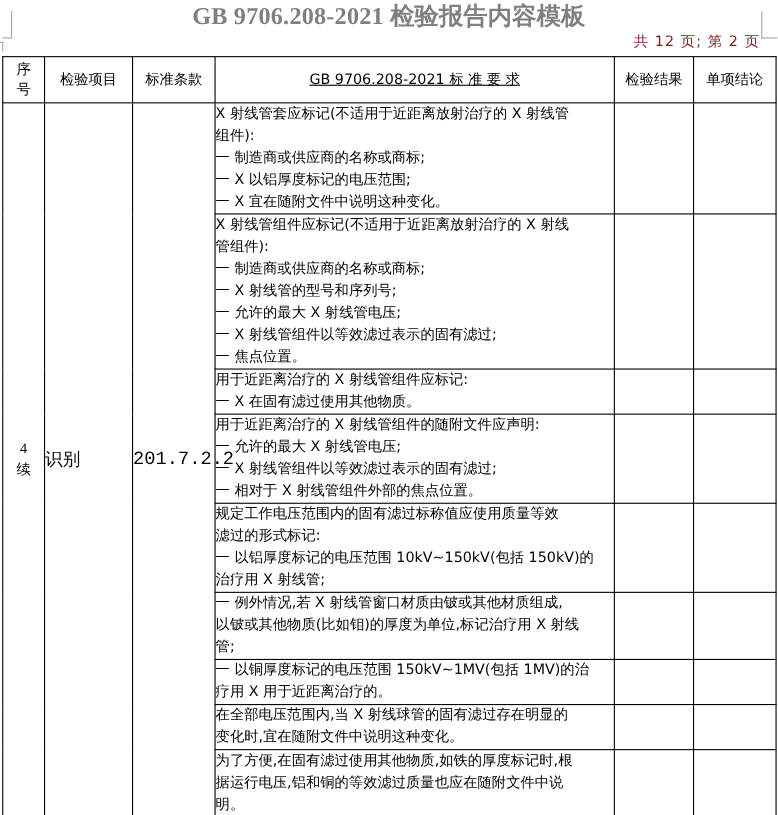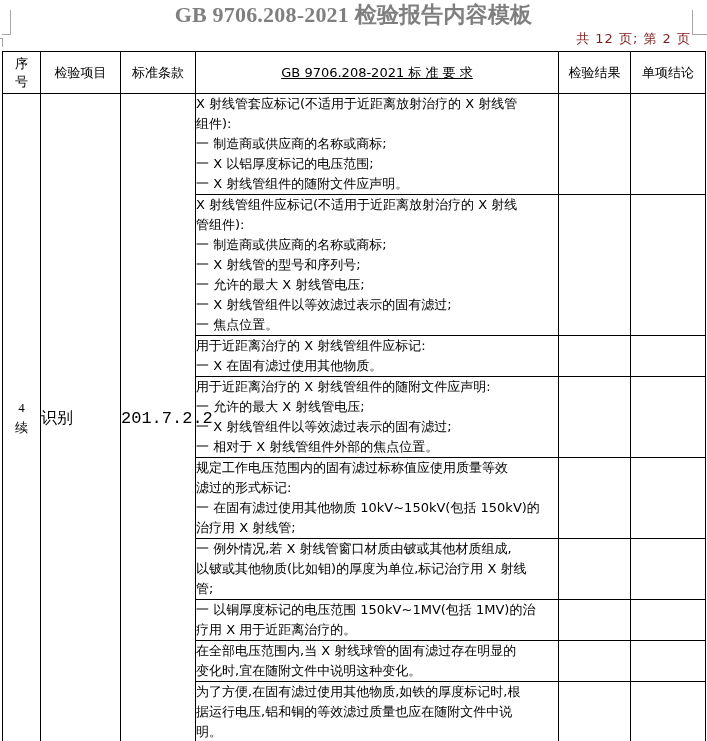--- a/index.html
+++ b/index.html
@@ -160,21 +160,21 @@
         <span class="num">4</span>
         <span>续</span>
       </td>
       <td class="item" rowspan="9">识别</td>
       <td class="clause" rowspan="9">201.7.2.2</td>
       <td class="req">
           <span class="line">X 射线管套应标记(不适用于近距离放射治疗的 X 射线管</span>
           <span class="line">组件):</span>
           <span class="line">一  制造商或供应商的名称或商标;</span>
           <span class="line">一  X 以铝厚度标记的电压范围;</span>
-          <span class="line">一  X 射线管组件的随附文件应声明。</span>
+          <span class="line">一  X 宜在随附文件中说明这种变化。</span>
         </td>
       <td class="empty"></td>
       <td class="empty"></td>
     </tr>
     <tr>
       <td class="req">
           <span class="line">X 射线管组件应标记(不适用于近距离放射治疗的 X 射线</span>
           <span class="line">管组件):</span>
           <span class="line">一  制造商或供应商的名称或商标;</span>
           <span class="line">一  X 射线管的型号和序列号;</span>
@@ -200,21 +200,21 @@
           <span class="line">一  X 射线管组件以等效滤过表示的固有滤过;</span>
           <span class="line">一  相对于 X 射线管组件外部的焦点位置。</span>
         </td>
       <td class="empty"></td>
       <td class="empty"></td>
     </tr>
     <tr>
       <td class="req">
           <span class="line">规定工作电压范围内的固有滤过标称值应使用质量等效</span>
           <span class="line">滤过的形式标记:</span>
-          <span class="line">一  在固有滤过使用其他物质 10kV~150kV(包括 150kV)的</span>
+          <span class="line">一  以铝厚度标记的电压范围 10kV~150kV(包括 150kV)的</span>
           <span class="line">治疗用 X 射线管;</span>
         </td>
       <td class="empty"></td>
       <td class="empty"></td>
     </tr>
     <tr>
       <td class="req">
           <span class="line">一  例外情况,若 X 射线管窗口材质由铍或其他材质组成,</span>
           <span class="line">以铍或其他物质(比如钼)的厚度为单位,标记治疗用 X 射线</span>
           <span class="line">管;</span>

